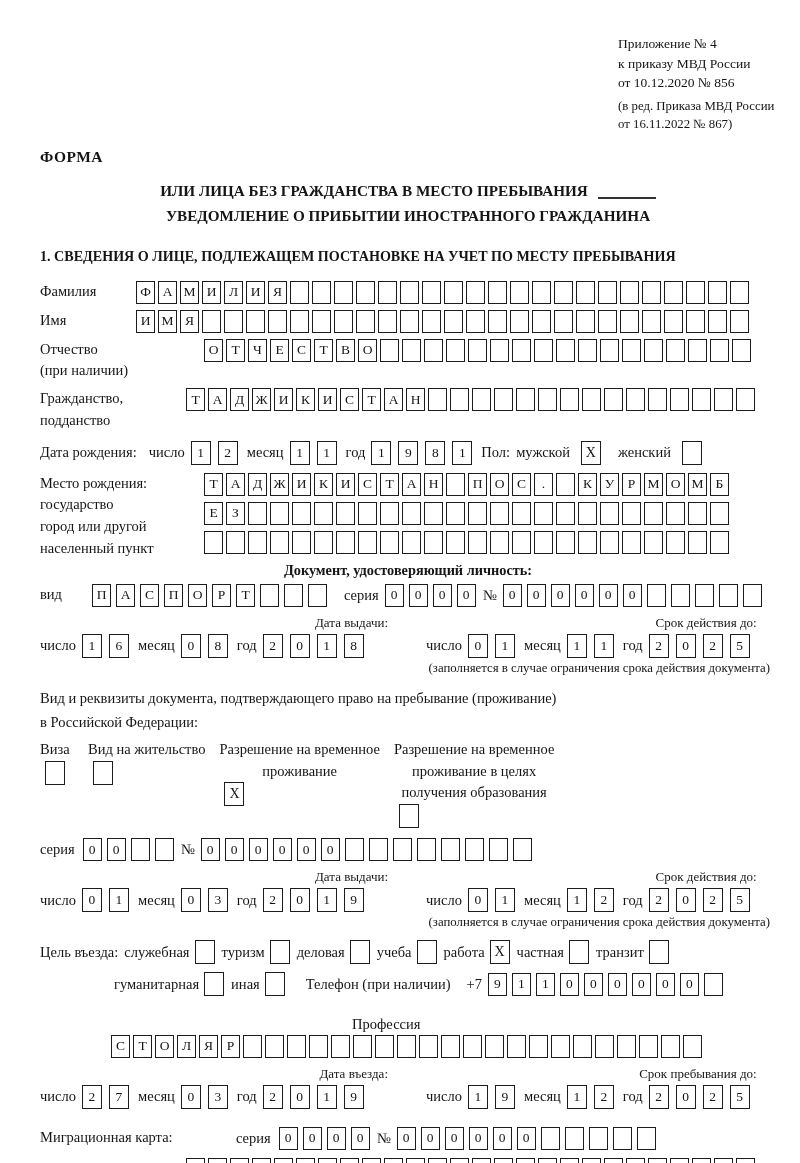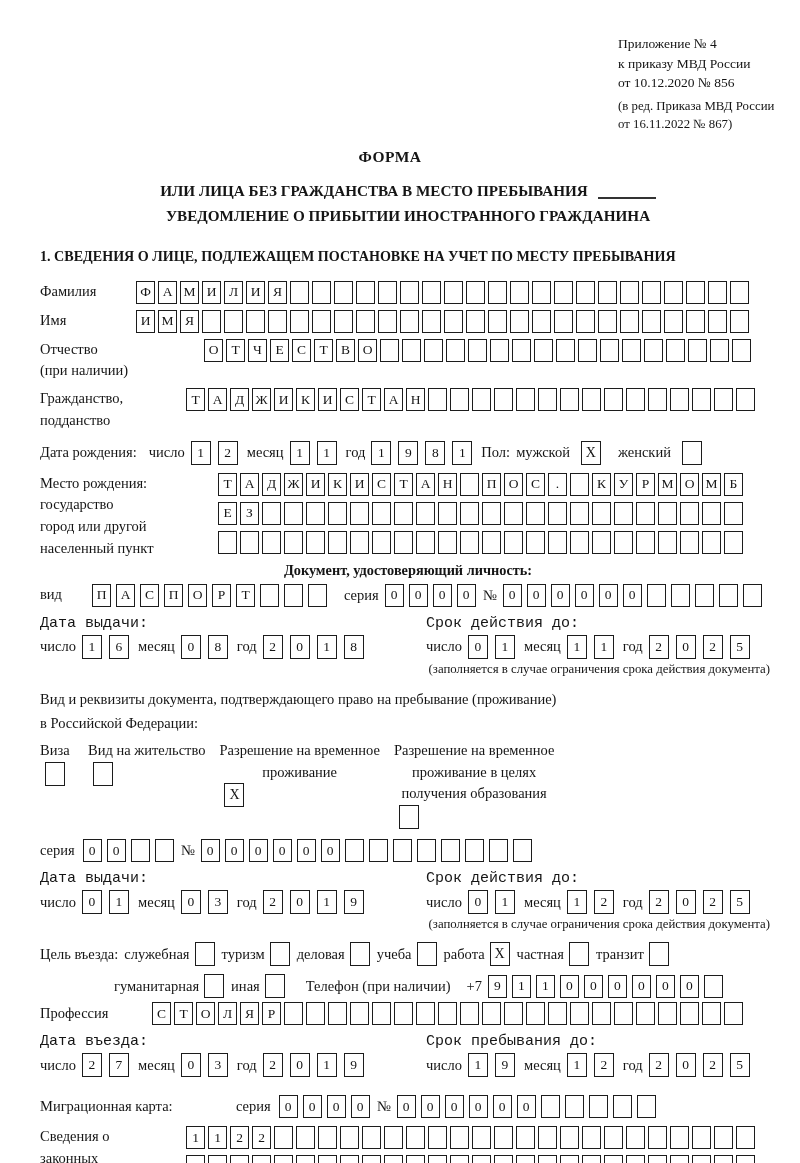--- a/index.html
+++ b/index.html
@@ -3,21 +3,21 @@
 <meta charset="utf-8">
 <style>
   html,body{margin:0;padding:0;background:#fff;}
   body{width:800px;height:1163px;overflow:hidden;color:#151515;
        font-family:"Liberation Serif","DejaVu Serif",serif;}
   .page{box-sizing:border-box;width:800px;height:1163px;padding:34px 24px 0 40px;position:relative;}
 
   
   .appendix{margin-left:578px;font-size:13.5px;line-height:1.45;}
   .amend{margin-top:5px;font-size:12.8px;line-height:1.4;}
-  .forma{margin-top:14px;padding-right:36px;text-align:center;font-weight:bold;font-size:15.5px;letter-spacing:.5px;}
+  .forma{margin-top:14px;padding-right:36px;text-align:left;font-weight:bold;font-size:15.5px;letter-spacing:.5px;}
 
   .title{margin-top:12px;text-align:center;font-weight:bold;font-size:15.2px;line-height:1.65;}
   .uline{display:inline-block;width:58px;border-bottom:2px solid #333;margin-left:10px;transform:translateY(3px);}
   .sec1head{margin-top:20px;font-weight:bold;font-size:14.1px;white-space:nowrap;}
 
   
   .frow{display:flex;align-items:flex-start;margin-top:6px;}
   .inline{align-items:center;flex-wrap:nowrap;}
   .lbl{font-size:14.5px;line-height:1.35;flex:0 0 auto;}
   .w96{width:96px;} .w146{width:146px;} .w58{width:52px;} .w112{width:112px;} .w172{width:164px;}
@@ -33,21 +33,21 @@
   .stack > .cells{margin-bottom:6px;}
 
   .dlbl{font-size:14.5px;margin:0 6px 0 2px;flex:0 0 auto;}
   .chk{box-sizing:border-box;width:20px;height:24px;border:1.6px solid #1c1c1c;display:inline-flex;
        align-items:center;justify-content:center;font-size:14px;margin:0 9px 0 5px;flex:0 0 auto;}
 
   
   .daterow{display:flex;margin-top:8px;}
   .dgrp-l{width:348px;flex:0 0 auto;}
   .dgrp-r{margin-left:38px;flex:0 0 auto;}
-  .dhead{text-align:left;font-size:15px;margin-bottom:3px;font-family:Liberation Mono, monospace;}
+  .dhead{text-align:right;font-size:13px;margin-bottom:3px;}
   .dline{display:flex;align-items:center;}
   .note{font-size:12.8px;text-align:right;margin-top:3px;padding-right:6px;}
 
   .para{font-size:14.5px;line-height:1.7;margin-top:10px;}
 
   .optrow{display:flex;align-items:flex-start;margin-top:4px;}
   .opt{display:flex;align-items:flex-start;margin-right:14px;flex-direction:column;}
   .opt .olabel{font-size:14.5px;line-height:1.5;}
   .optlines{text-align:center;font-size:14.5px;line-height:1.5;}
 
@@ -234,21 +234,21 @@
         <span class="cell">8</span>
         <span class="cell">1</span>
       </span>
     <span class="dlbl" style="margin-left:2px;">Пол:</span>
     <span class="dlbl" style="margin-left:0;">мужской</span>
     <span class="chk">X</span>
     <span class="dlbl" style="margin-left:8px;">женский</span>
     <span class="chk"></span>
   </div>
 
-  <div class="frow" style="margin-top:8px;gap:14px;">
+  <div class="frow" style="margin-top:8px;">
     <div class="lblmulti w172">
       <div>Место рождения:</div>
       <div>государство</div>
       <div>город или другой</div>
       <div>населенный пункт</div>
     </div>
     <div class="stack">
       <div class="cells">
           <span class="cell">Т</span>
           <span class="cell">А</span>
@@ -555,21 +555,21 @@
         <span class="cell">0</span>
         <span class="cell">0</span>
         <span class="cell">0</span>
         <span class="cell">0</span>
         <span class="cell">0</span>
         <span class="cell">0</span>
         <span class="cell"></span>
       </span>
   </div>
 
-  <div class="frow inline" style="margin-top:4px;">
+  <div class="frow inline" style="margin-top:19px;flex-direction:column;">
     <span class="lbl w112">Профессия</span>
     <span class="cells">
         <span class="cell">С</span>
         <span class="cell">Т</span>
         <span class="cell">О</span>
         <span class="cell">Л</span>
         <span class="cell">Я</span>
         <span class="cell">Р</span>
         <span class="cell"></span>
         <span class="cell"></span>

